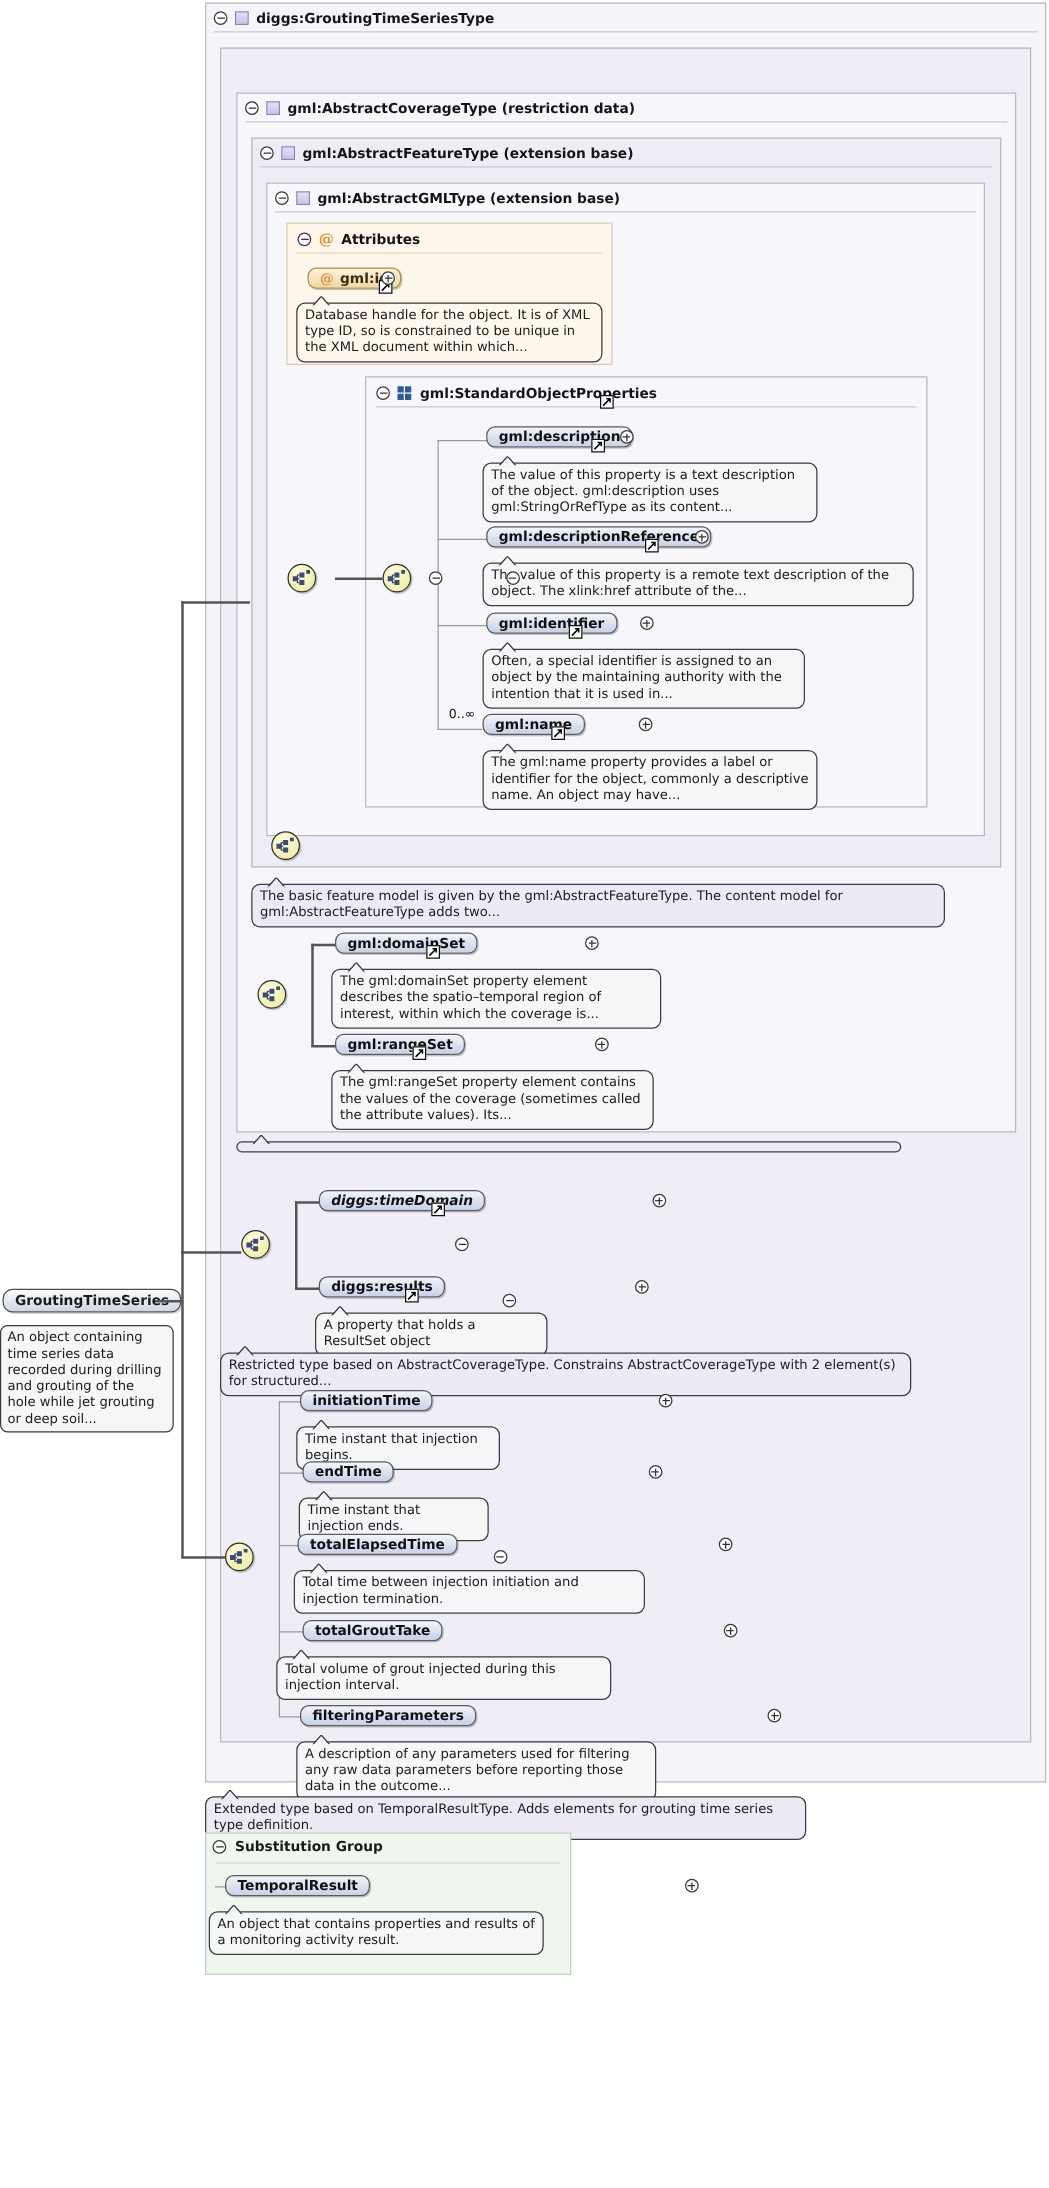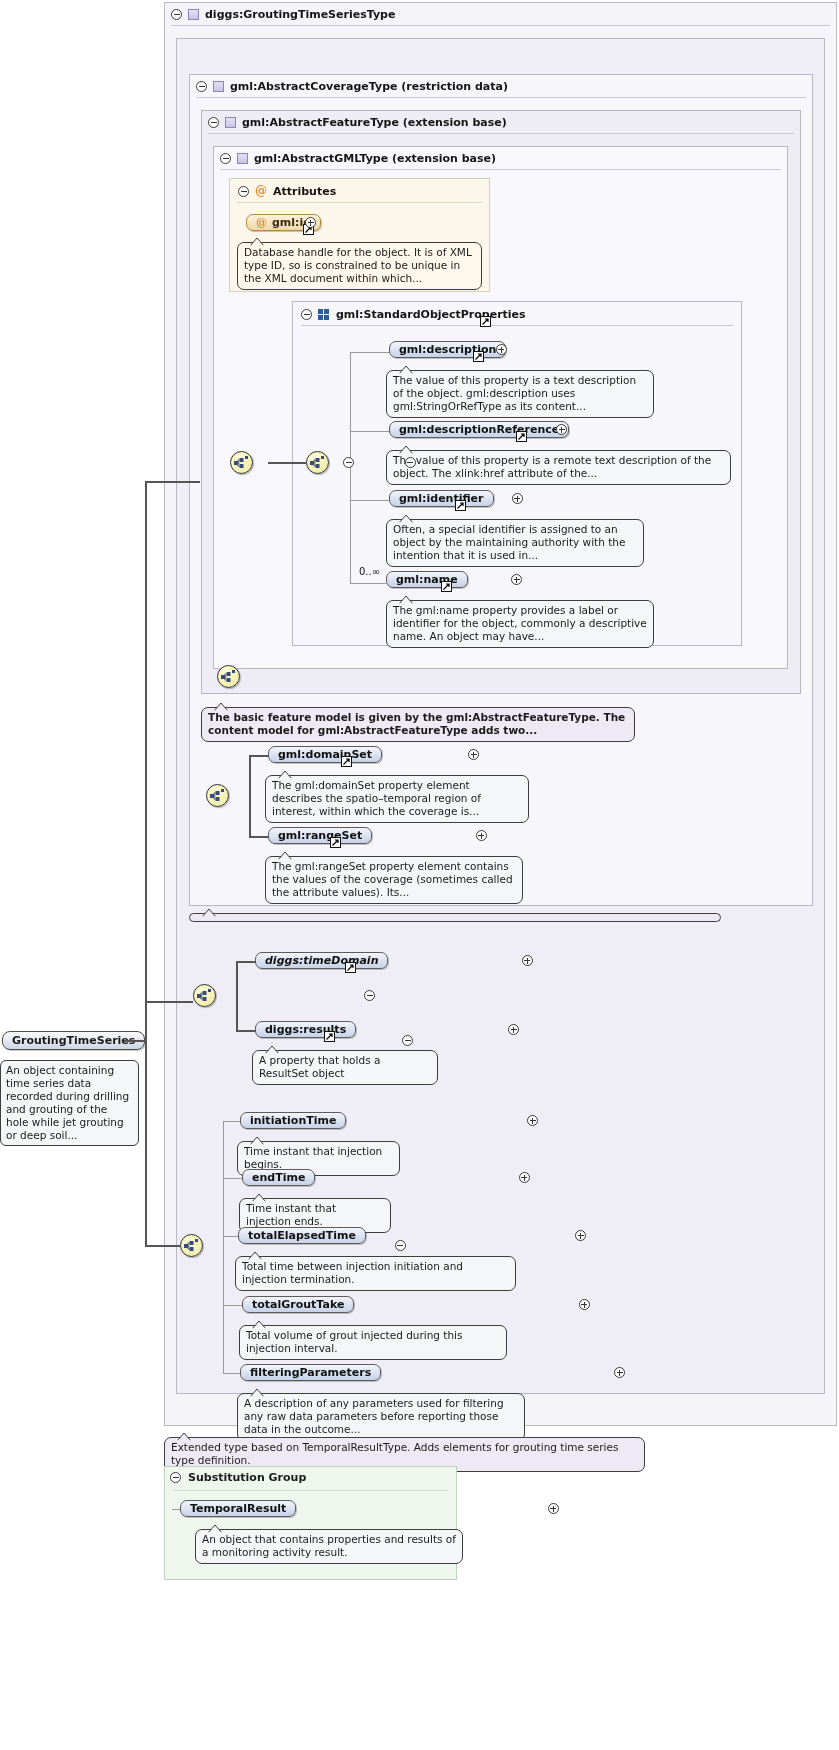--- a/index.html
+++ b/index.html
@@ -341,21 +341,21 @@
     <svg width="15" height="13" viewBox="0 0 15 13">
       <rect x="0" y="5" width="4" height="4" fill="#3a4a7a"></rect>
       <rect x="5.5" y="2" width="4" height="4" fill="#3a4a7a"></rect>
       <rect x="5.5" y="8" width="4" height="4" fill="#3a4a7a"></rect>
       <path d="M4 7 H5.5 M4 7 V4 H5.5 M4 7 V10 H5.5" stroke="#3a4a7a" stroke-width="1" fill="none"></path>
       <rect x="11" y="0" width="3" height="3" fill="#3a4a7a"></rect>
     </svg>
   </div>
 
   
-  <div class="tip lilac" style="left:201px; top:707px; width:434px;font-weight:bold;">
+  <div class="tip lilac" style="left:201px; top:707px; width:555px;">
     <span class="beakshape"><svg width="14" height="8" viewBox="0 0 14 8">
           <path d="M0 8 L7 0 L14 8" fill="#edeaf6" stroke="#3d3d3d" stroke-width="1"></path>
           <path d="M0 8 L14 8" stroke="#edeaf6" stroke-width="1.6"></path>
         </svg></span>
     <span>The basic feature model is given by the gml:AbstractFeatureType. The content model for gml:AbstractFeatureType adds two...</span>
   </div>
 
   
   <div class="seq" style="left:206px; top:784px;">
     <svg width="15" height="13" viewBox="0 0 15 13">
@@ -449,20 +449,27 @@
   <div class="ec plus" style="left:334px; top:1024px;"></div>
   <div class="tip" style="left:252px; top:1050px; width:186px;">
     <span class="beakshape"><svg width="14" height="8" viewBox="0 0 14 8">
           <path d="M0 8 L7 0 L14 8" fill="#f5f6f8" stroke="#3d3d3d" stroke-width="1"></path>
           <path d="M0 8 L14 8" stroke="#f5f6f8" stroke-width="1.6"></path>
         </svg></span>
     <span>A property that holds a ResultSet object</span>
   </div>
 
   
+  <div class="tip lilac" style="left:176px; top:1082px; width:553px;">
+    <span class="beakshape"><svg width="14" height="8" viewBox="0 0 14 8">
+          <path d="M0 8 L7 0 L14 8" fill="#edeaf6" stroke="#3d3d3d" stroke-width="1"></path>
+          <path d="M0 8 L14 8" stroke="#edeaf6" stroke-width="1.6"></path>
+        </svg></span>
+    <span>Restricted type based on AbstractCoverageType. Constrains AbstractCoverageType with 2 element(s) for structured...</span>
+  </div>
 
   
   <div class="seq" style="left:180px; top:1234px;">
     <svg width="15" height="13" viewBox="0 0 15 13">
       <rect x="0" y="5" width="4" height="4" fill="#3a4a7a"></rect>
       <rect x="5.5" y="2" width="4" height="4" fill="#3a4a7a"></rect>
       <rect x="5.5" y="8" width="4" height="4" fill="#3a4a7a"></rect>
       <path d="M4 7 H5.5 M4 7 V4 H5.5 M4 7 V10 H5.5" stroke="#3a4a7a" stroke-width="1" fill="none"></path>
       <rect x="11" y="0" width="3" height="3" fill="#3a4a7a"></rect>
     </svg>
@@ -508,21 +515,21 @@
           <path d="M0 8 L7 0 L14 8" fill="#f5f6f8" stroke="#3d3d3d" stroke-width="1"></path>
           <path d="M0 8 L14 8" stroke="#f5f6f8" stroke-width="1.6"></path>
         </svg></span>
     <span>Total time between injection initiation and injection termination.</span>
   </div>
 
   <div class="pill" style="left:242px; top:1296px;">
     <span>totalGroutTake</span>
   </div>
   <div class="ec plus" style="left:332px; top:1299px;"></div>
-  <div class="tip" style="left:239px; top:1325px; width:268px;">
+  <div class="tip" style="left:221px; top:1325px; width:268px;">
     <span class="beakshape"><svg width="14" height="8" viewBox="0 0 14 8">
           <path d="M0 8 L7 0 L14 8" fill="#f5f6f8" stroke="#3d3d3d" stroke-width="1"></path>
           <path d="M0 8 L14 8" stroke="#f5f6f8" stroke-width="1.6"></path>
         </svg></span>
     <span>Total volume of grout injected during this injection interval.</span>
   </div>
 
   <div class="pill" style="left:240px; top:1364px;">
     <span>filteringParameters</span>
   </div>
@@ -551,21 +558,21 @@
   <div class="subhdr" style="left:170px; top:1466px;">
     <span class="ec"></span>
     <span>Substitution Group</span>
   </div>
 
   <div class="ln" style="left:172px; top:1509px; width:10px; height:1px;"></div>
   <div class="pill" style="left:180px; top:1500px;">
     <span>TemporalResult</span>
   </div>
   <div class="ec plus" style="left:272px; top:1503px;"></div>
-  <div class="tip" style="left:195px; top:1529px; width:268px;">
+  <div class="tip" style="left:167px; top:1529px; width:268px;">
     <span class="beakshape"><svg width="14" height="8" viewBox="0 0 14 8">
           <path d="M0 8 L7 0 L14 8" fill="#f5f6f8" stroke="#3d3d3d" stroke-width="1"></path>
           <path d="M0 8 L14 8" stroke="#f5f6f8" stroke-width="1.6"></path>
         </svg></span>
     <span>An object that contains properties and results of a monitoring activity result.</span>
   </div>
 
   
   <div class="rootpill" style="left:2px; top:1031px;">
     <span>GroutingTimeSeries</span>

